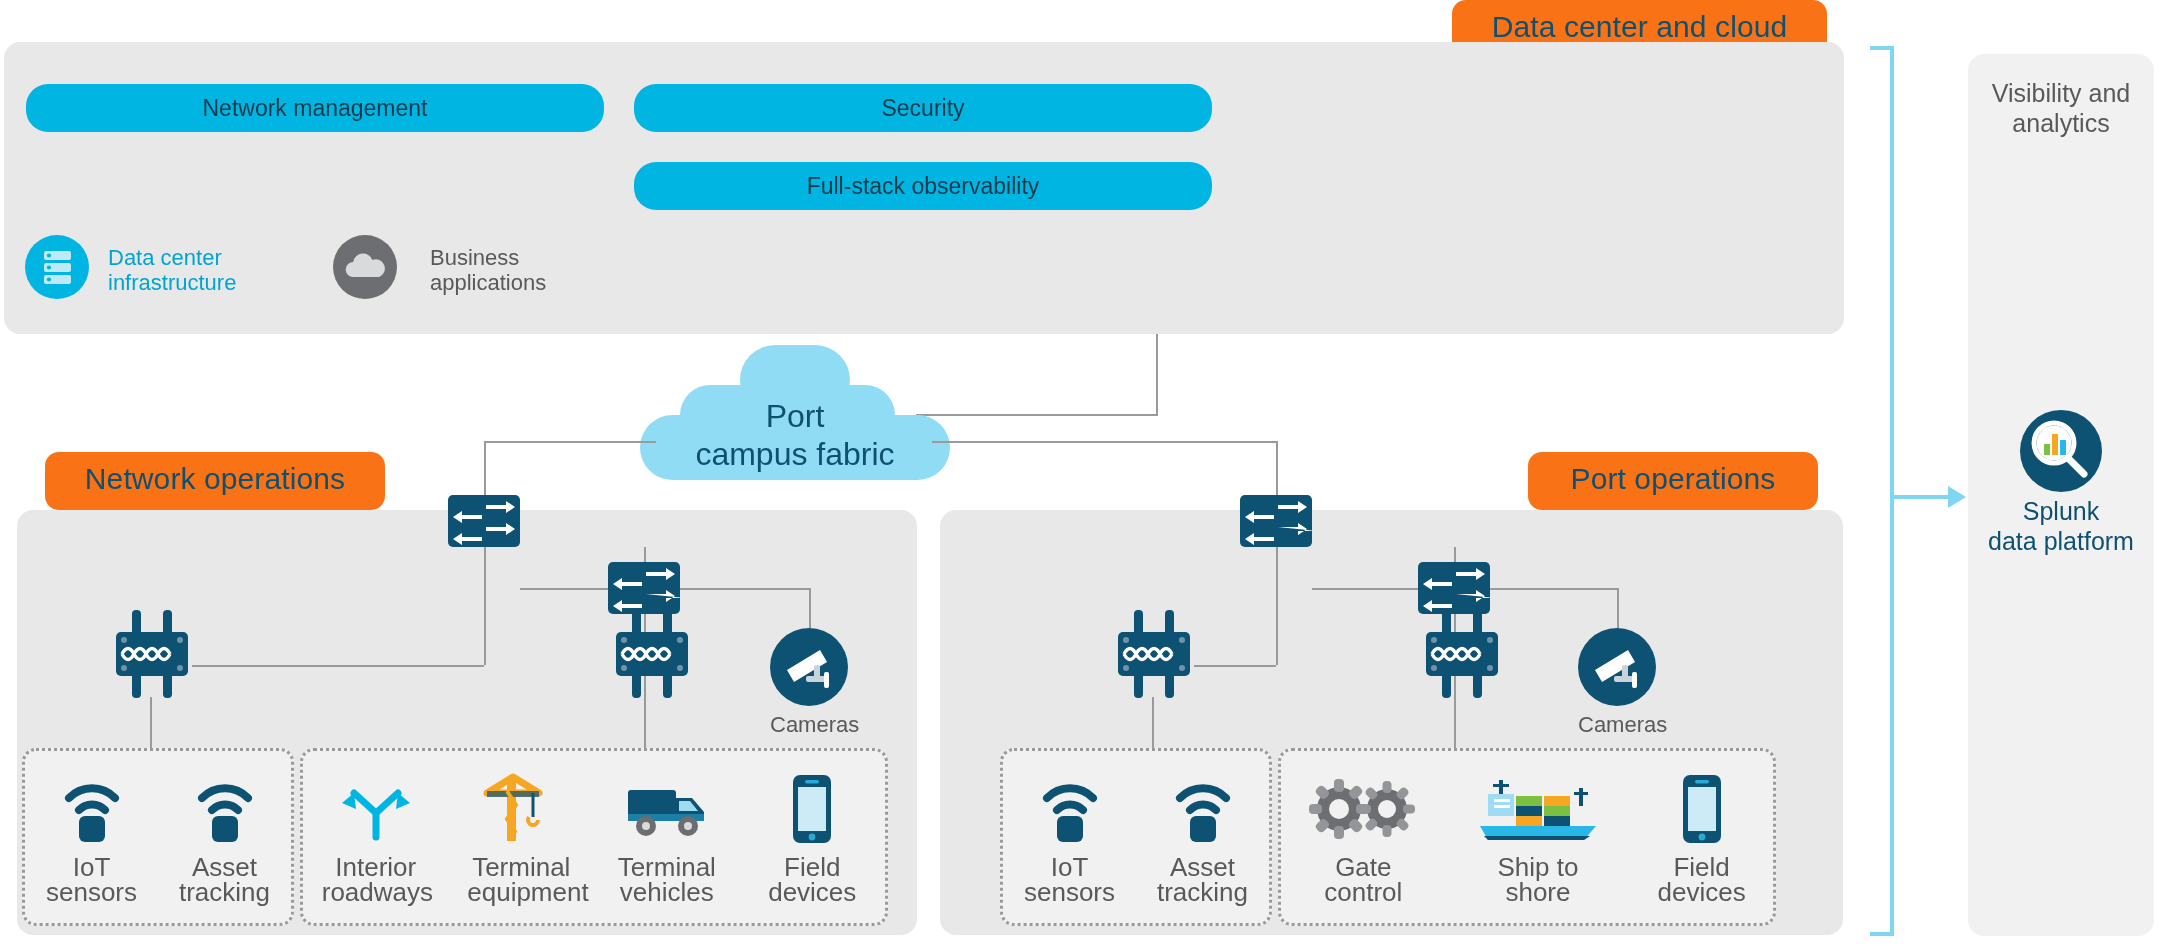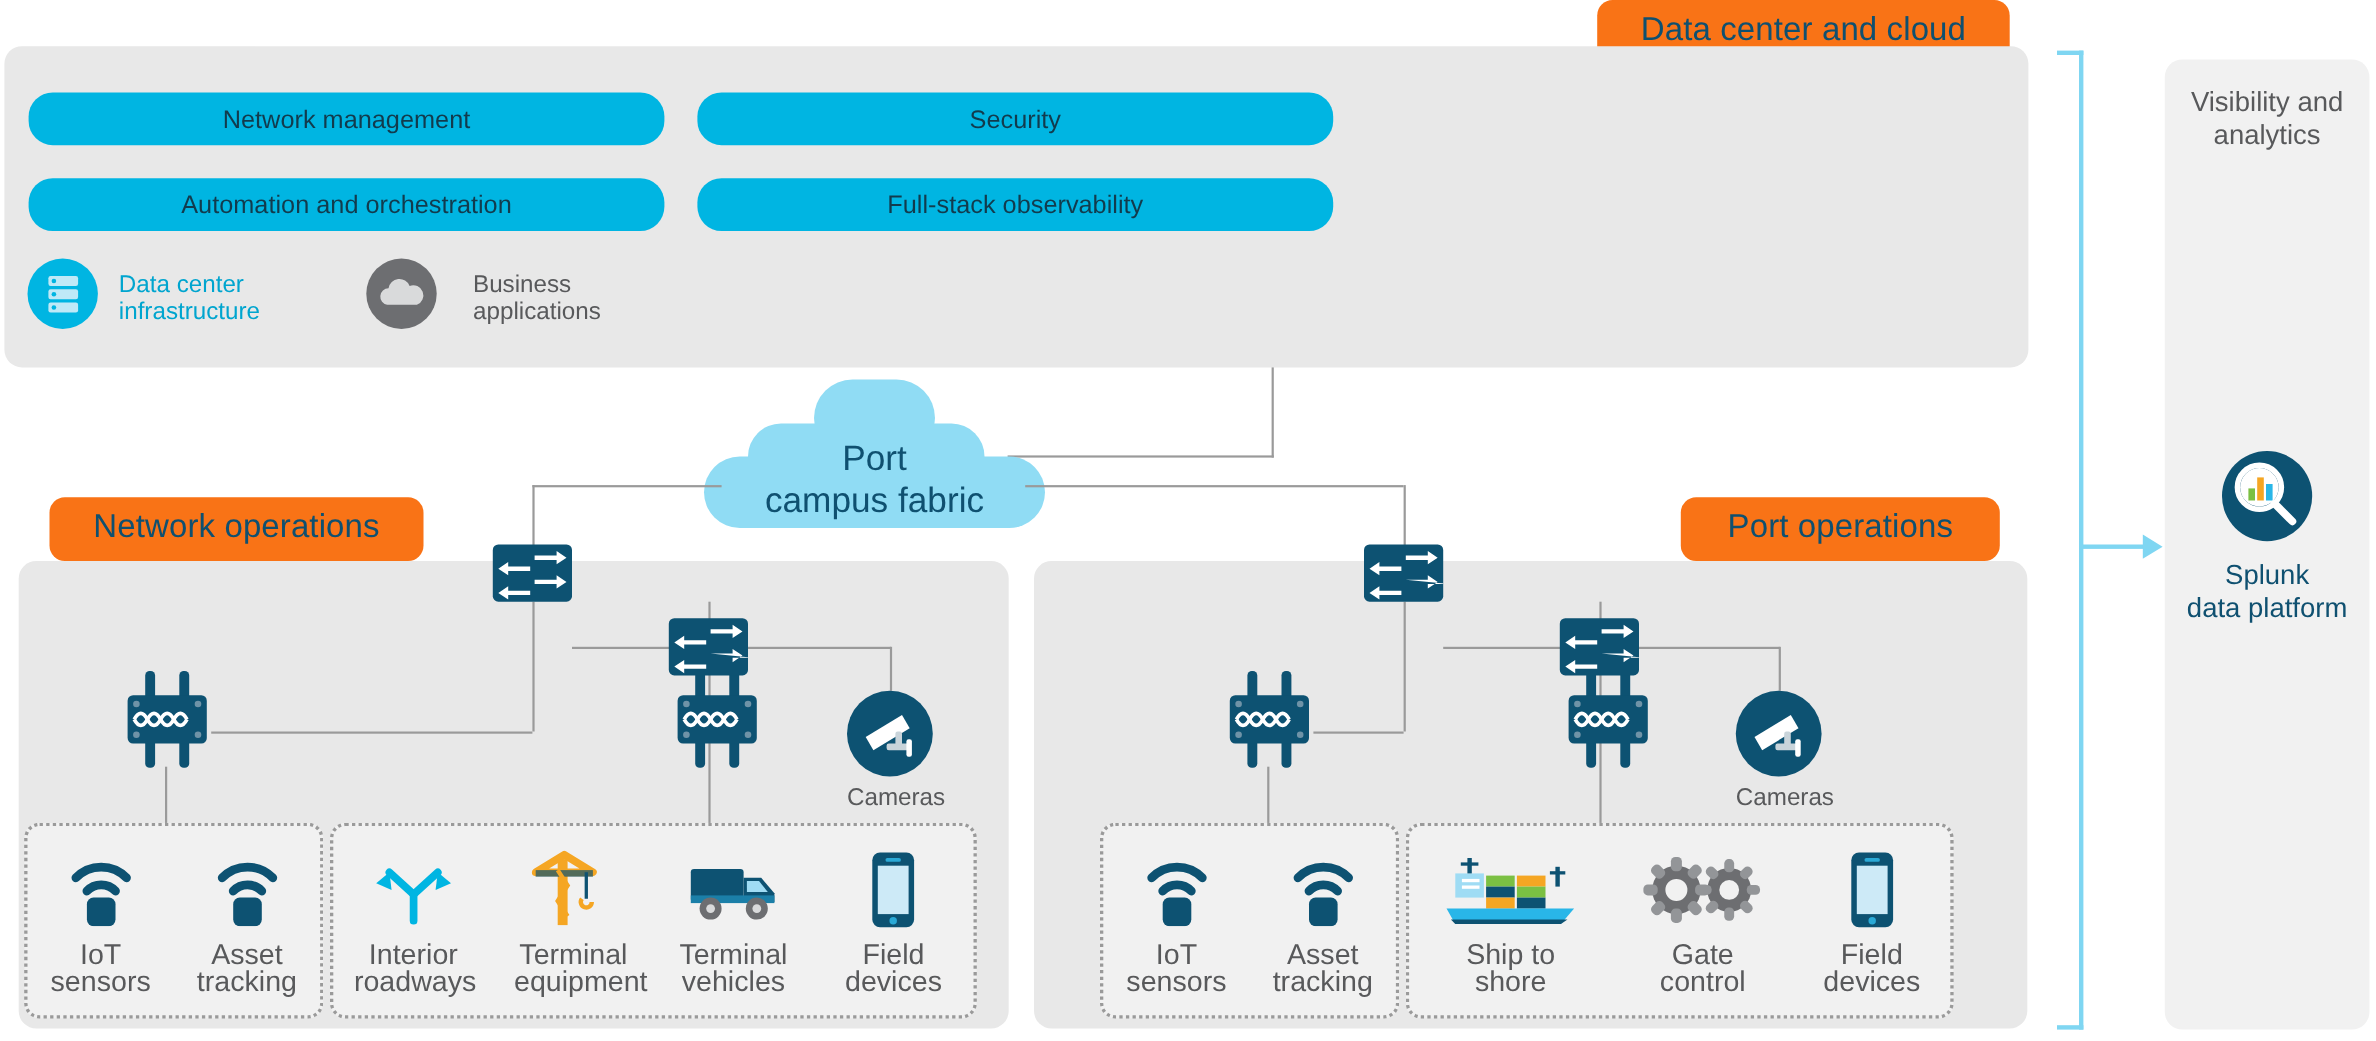--- a/index.html
+++ b/index.html
@@ -177,21 +177,21 @@
     width: 100%;
     text-align: center;
   }
   .splunk-circle {
     width: 82px; height: 82px; border-radius: 50%;
     background: #0d5272;
     margin: 0 auto;
     position: relative;
   }
   .splunk-label {
-    margin-top: 16px;
+    margin-top: 4px;
     font-size: 25px;
     color: #0f5070;
     line-height: 30px;
     white-space: pre-line;
     text-align: center;
   }
 
   .bracket { position: absolute; background: #7fd6f2; }
 </style>
 </head>
@@ -203,23 +203,20 @@
     <span>Data center and cloud</span>
   </div>
 
   <div class="panel" style="left:4px; top:42px; width:1840px; height:292px;"></div>
 
   <div class="pill" style="left:26px; top:84px; width:578px; height:48px;">
     <span>Network management</span>
   </div>
   <div class="pill" style="left:634px; top:84px; width:578px; height:48px;">
     <span>Security</span>
-  </div>
-  <div class="pill" style="left:26px; top:162px; width:578px; height:48px;">
-    <span>Automation and orchestration</span>
   </div>
   <div class="pill" style="left:634px; top:162px; width:578px; height:48px;">
     <span>Full-stack observability</span>
   </div>
 
   <div class="circ-icon" style="left:25px; top:235px; width:64px; height:64px; background:#00b5e2;">
     <svg width="64" height="64" viewBox="0 0 64 64" aria-hidden="true">
       <rect x="19" y="16" width="27" height="9" rx="2" fill="#bfe9f7"></rect>
       <rect x="19" y="28" width="27" height="9" rx="2" fill="#bfe9f7"></rect>
       <rect x="19" y="40" width="27" height="9" rx="2" fill="#bfe9f7"></rect>
@@ -524,47 +521,20 @@
           <path d="M18 34 a18 18 0 0 1 26 0" fill="none" stroke="#0d5272" stroke-width="8" stroke-linecap="round"></path>
           <rect x="18" y="40" width="26" height="26" rx="6" fill="#0d5272"></rect>
         </svg>
       </div>
       <div class="dev-caption">Asset
 tracking</div>
     </div>
   </div>
 
   <div class="dash-group" style="left:1278px; top:748px; width:498px; height:178px;">
-    <div class="dev" style="width:150px;">
-      <div class="dev-glyph">
-        <svg width="128" height="70" viewBox="0 0 128 70" aria-hidden="true">
-
-          <rect x="14" y="20" width="26" height="22" fill="#9fdcf4"></rect>
-          <rect x="20" y="25" width="16" height="3" fill="#ffffff"></rect>
-          <rect x="20" y="31" width="16" height="3" fill="#ffffff"></rect>
-          <rect x="25" y="6" width="4" height="14" fill="#0d5272"></rect>
-          <rect x="19" y="10" width="16" height="3" fill="#0d5272"></rect>
-
-          <rect x="42" y="22" width="26" height="10" fill="#7bc043"></rect>
-          <rect x="70" y="22" width="26" height="10" fill="#f5a623"></rect>
-          <rect x="42" y="32" width="26" height="10" fill="#0d5272"></rect>
-          <rect x="70" y="32" width="26" height="10" fill="#7bc043"></rect>
-          <rect x="42" y="42" width="26" height="10" fill="#f5a623"></rect>
-          <rect x="70" y="42" width="26" height="10" fill="#0d5272"></rect>
-
-          <rect x="105" y="14" width="4" height="18" fill="#0d5272"></rect>
-          <rect x="100" y="18" width="14" height="3" fill="#0d5272"></rect>
-
-          <path d="M6 52 H122 L110 66 H14 z" fill="#29b6e8"></path>
-          <path d="M10 62 H116 L110 66 H14 z" fill="#0d5272"></path>
-        </svg>
-      </div>
-      <div class="dev-caption">Ship to
-shore</div>
-    </div>
     <div class="dev" style="width:130px;">
       <div class="dev-glyph">
         <svg width="112" height="66" viewBox="0 0 112 66" aria-hidden="true">
           <g fill="#939598">
             <g transform="translate(32,33)">
               <circle r="22" fill="#6d6e71"></circle>
               <circle r="10" fill="#f1f1f1"></circle>
               <g>
                 <rect x="-5" y="-30" width="10" height="13" rx="4"></rect>
                 <rect x="-5" y="17" width="10" height="13" rx="4"></rect>
@@ -589,20 +559,47 @@
                 <rect x="-28" y="-4.5" width="12" height="9" rx="4" transform="rotate(45)"></rect>
                 <rect x="16" y="-4.5" width="12" height="9" rx="4" transform="rotate(45)"></rect>
               </g>
             </g>
           </g>
         </svg>
       </div>
       <div class="dev-caption">Gate
 control</div>
     </div>
+    <div class="dev" style="width:150px;">
+      <div class="dev-glyph">
+        <svg width="128" height="70" viewBox="0 0 128 70" aria-hidden="true">
+
+          <rect x="14" y="20" width="26" height="22" fill="#9fdcf4"></rect>
+          <rect x="20" y="25" width="16" height="3" fill="#ffffff"></rect>
+          <rect x="20" y="31" width="16" height="3" fill="#ffffff"></rect>
+          <rect x="25" y="6" width="4" height="14" fill="#0d5272"></rect>
+          <rect x="19" y="10" width="16" height="3" fill="#0d5272"></rect>
+
+          <rect x="42" y="22" width="26" height="10" fill="#7bc043"></rect>
+          <rect x="70" y="22" width="26" height="10" fill="#f5a623"></rect>
+          <rect x="42" y="32" width="26" height="10" fill="#0d5272"></rect>
+          <rect x="70" y="32" width="26" height="10" fill="#7bc043"></rect>
+          <rect x="42" y="42" width="26" height="10" fill="#f5a623"></rect>
+          <rect x="70" y="42" width="26" height="10" fill="#0d5272"></rect>
+
+          <rect x="105" y="14" width="4" height="18" fill="#0d5272"></rect>
+          <rect x="100" y="18" width="14" height="3" fill="#0d5272"></rect>
+
+          <path d="M6 52 H122 L110 66 H14 z" fill="#29b6e8"></path>
+          <path d="M10 62 H116 L110 66 H14 z" fill="#0d5272"></path>
+        </svg>
+      </div>
+      <div class="dev-caption">Ship to
+shore</div>
+    </div>
     <div class="dev">
       <div class="dev-glyph">
         <svg width="44" height="72" viewBox="0 0 44 72" aria-hidden="true">
           <rect x="3" y="2" width="38" height="68" rx="7" fill="#0d5272"></rect>
           <rect x="8" y="14" width="28" height="44" fill="#cdeaf7"></rect>
           <rect x="15" y="7" width="14" height="3.5" rx="1.7" fill="#2aa9d6"></rect>
           <circle cx="22" cy="64" r="3.4" fill="#2aa9d6"></circle>
         </svg>
       </div>
       <div class="dev-caption">Field

